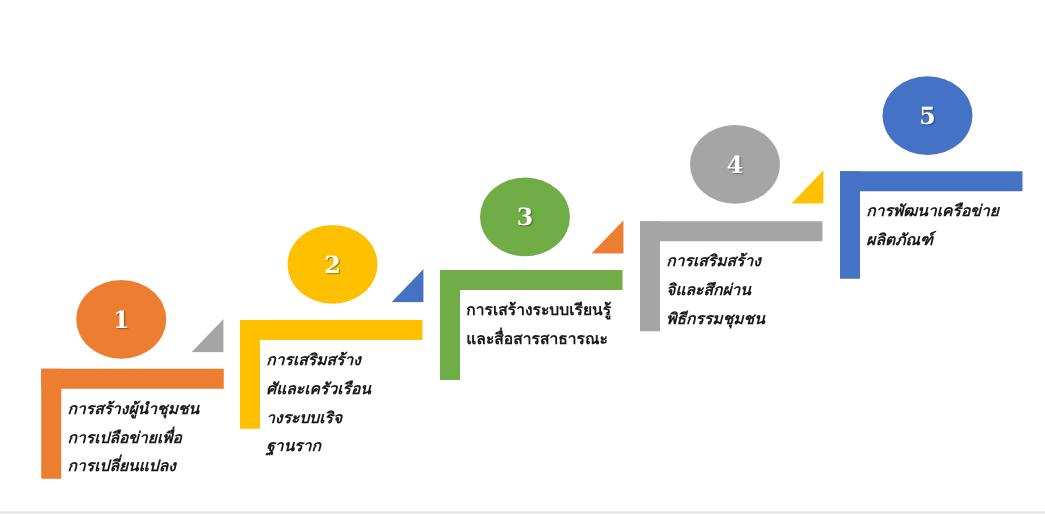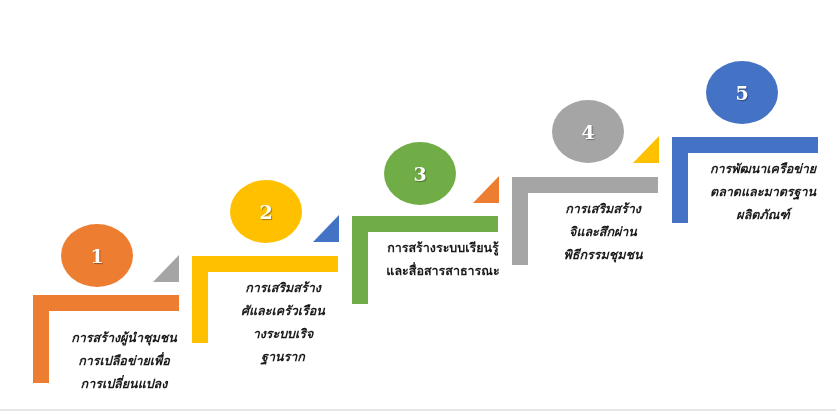--- a/index.html
+++ b/index.html
@@ -24,35 +24,35 @@
   .tri {
     position: absolute; width: 26px; height: 27px;
     clip-path: polygon(100% 0, 100% 100%, 0 100%);
   }
   .label {
     position: absolute; width: 140px;
     font-family: "DejaVu Sans", sans-serif; font-size: 12.5px; font-weight: bold;
     color: #1a1a1a; line-height: 23px; white-space: nowrap;
   }
   .label.italic { font-style: italic; }
-  .label div { height: 23px; text-align: center; }
+  .label div { height: 23px; }
 </style>
 </head>
 <body>
 
 <div class="bottom-line"></div>
 
 <div class="step">
   <div class="circle" style="left:61px; top:224px; background:#ED7D31;">
     <span>1</span>
   </div>
   <div class="tri" style="left:153px; top:255px; background:#A5A5A5;"></div>
   <div class="lbar-top" style="left:33px; top:295px; background:#ED7D31;"></div>
   <div class="lbar-left" style="left:33px; top:295px; height:88px; background:#ED7D31;"></div>
-  <div class="label italic" style="left:54px; top:326px;font-style:italic;">
+  <div class="label italic" style="left:54px; top:315px;font-style:italic;">
     <div>การสร้างผู้นำชุมชน</div>
     <div>การเปลือข่ายเพื่อ</div>
     <div>การเปลี่ยนแปลง</div>
   </div>
 </div>
 
 <div class="step">
   <div class="circle" style="left:230px; top:180px; background:#FFC000;">
     <span>2</span>
   </div>
@@ -68,21 +68,21 @@
 </div>
 
 <div class="step">
   <div class="circle" style="left:384px; top:142px; background:#70AD47;">
     <span>3</span>
   </div>
   <div class="tri" style="left:473px; top:176px; background:#ED7D31;"></div>
   <div class="lbar-top" style="left:352px; top:216px; background:#70AD47;"></div>
   <div class="lbar-left" style="left:352px; top:216px; height:88px; background:#70AD47;"></div>
   <div class="label" style="left:373px; top:236px;">
-    <div>การสร้างระบบเรียนรู้</div>
+    <div>การเสร้างระบบเรียนรู้</div>
     <div>และสื่อสารสาธารณะ</div>
   </div>
 </div>
 
 <div class="step">
   <div class="circle" style="left:552px; top:100px; background:#A5A5A5;">
     <span>4</span>
   </div>
   <div class="tri" style="left:633px; top:136px; background:#FFC000;"></div>
   <div class="lbar-top" style="left:512px; top:177px; background:#A5A5A5;"></div>
@@ -95,16 +95,15 @@
 </div>
 
 <div class="step">
   <div class="circle" style="left:706px; top:61px; background:#4472C4;">
     <span>5</span>
   </div>
   <div class="lbar-top" style="left:672px; top:137px; background:#4472C4;"></div>
   <div class="lbar-left" style="left:672px; top:137px; height:86px; background:#4472C4;"></div>
   <div class="label italic" style="left:693px; top:157px;">
     <div>การพัฒนาเครือข่าย</div>
-    <div>ตลาดและมาตรฐาน</div>
     <div>ผลิตภัณฑ์</div>
   </div>
 </div>
 
 </body></html>

